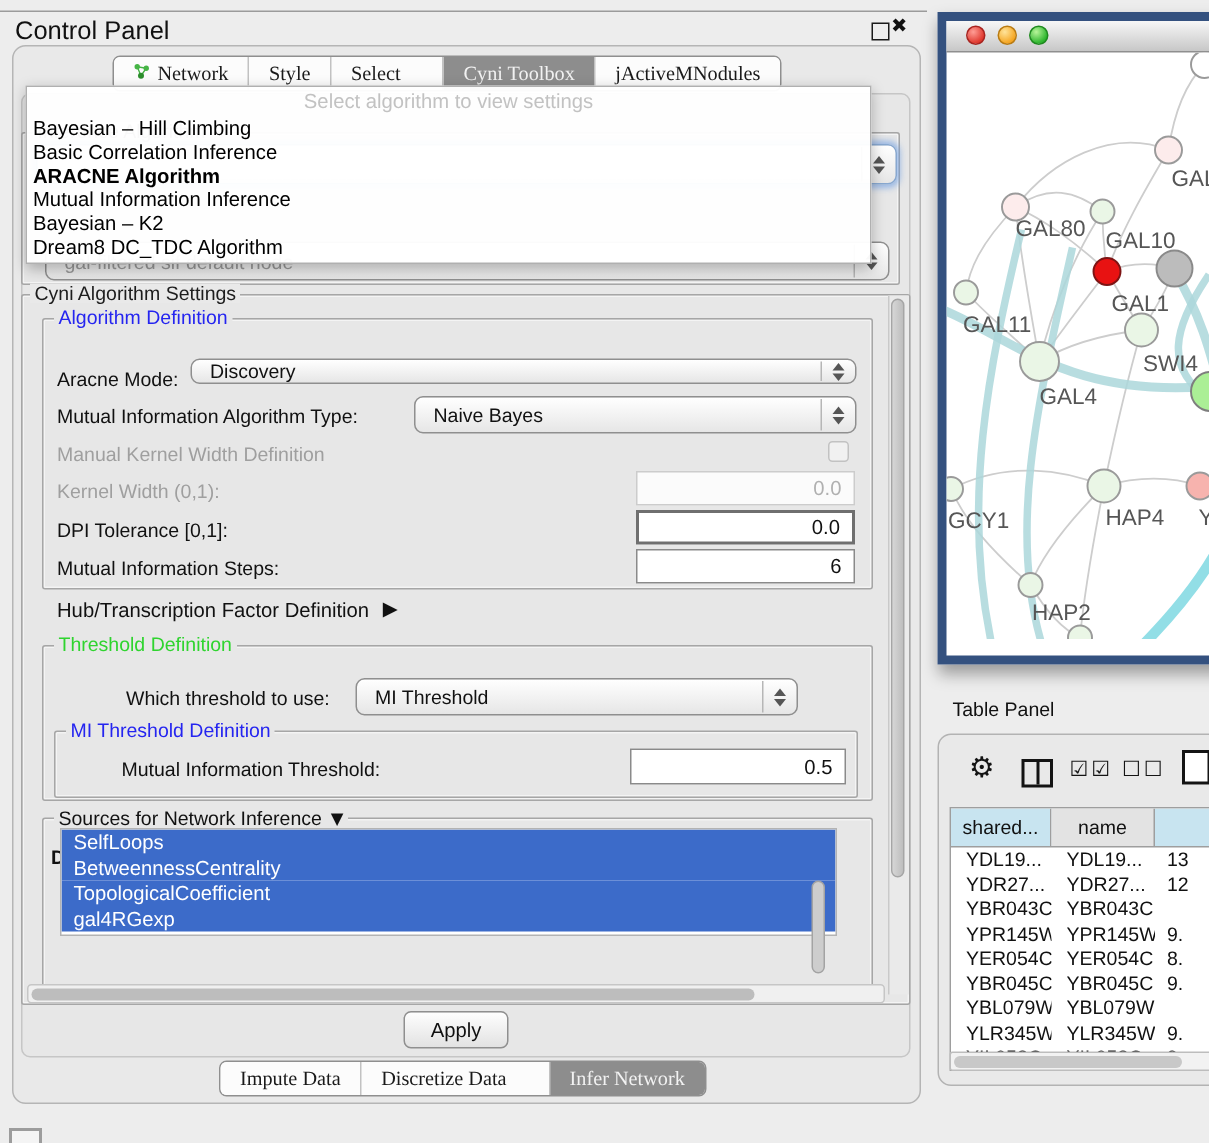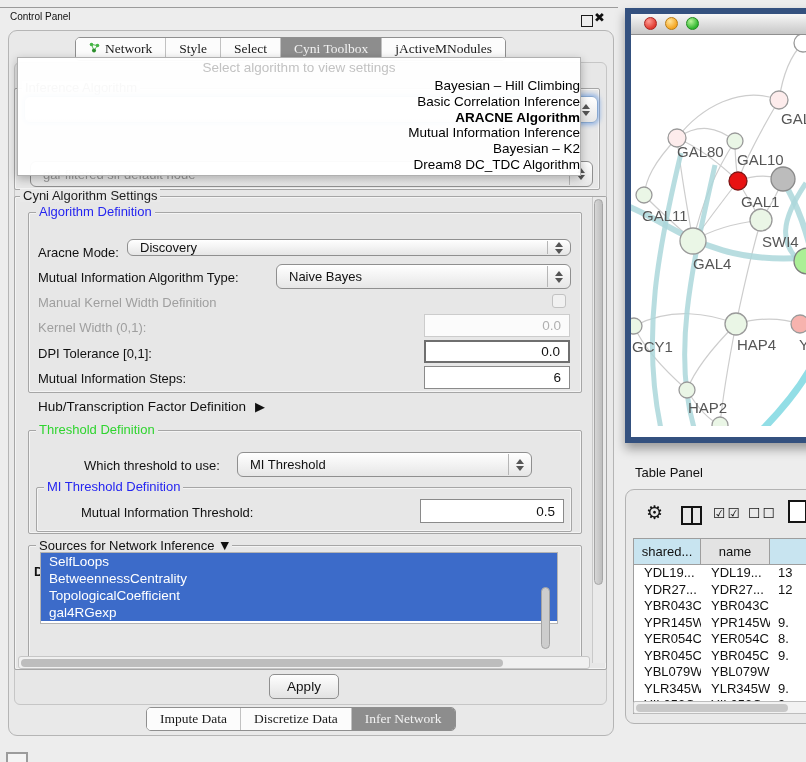--- a/index.html
+++ b/index.html
@@ -3,39 +3,39 @@
 <meta charset="utf-8">
 <style>
   html,body{margin:0;padding:0;}
   .screen{position:relative;width:806px;height:762px;background:#ededed;overflow:hidden;
           font-family:"Liberation Sans",sans-serif;color:#111;}
   .abs{position:absolute;}
   .glyph{font-family:"DejaVu Sans",sans-serif;}
 
   
   .topline{left:0;top:7px;width:618px;height:1px;background:#9b9b9b;}
-  .cp-title{left:10px;top:11px;font-size:10px;color:#111;}
+  .cp-title{left:10px;top:11px;font-size:17px;color:#111;}
   .float-btn{left:581px;top:15px;width:10px;height:10px;border:1.5px solid #1a1a1a;background:transparent;}
   .close-btn{left:594px;top:10px;font-size:13px;font-weight:bold;color:#111;}
   .cp-outer{left:8px;top:30px;width:604px;height:704px;background:#e9e9e9;border:1px solid #b5b5b5;border-radius:9px;}
   .cp-inner{left:14px;top:62px;width:591px;height:641px;background:#e7e7e7;border:1px solid #c6c6c6;border-radius:6px;}
 
   
   .tabstrip{display:flex;height:22px;border:1px solid #8f8f8f;border-radius:5px;overflow:hidden;background:#fcfcfc;}
   .top-tabs{left:75px;top:37px;}
   .bottom-tabs{left:146px;top:707px;}
   .tab{display:flex;align-items:center;gap:5px;padding:0 13px;font-size:13.5px;line-height:22px;color:#1a1a1a;border-left:1px solid #c2c2c2;background:#fcfcfc;font-family:Liberation Serif, serif;}
   .tab:first-child{border-left:none;}
-  .tab.sel{background:#8d8d8d;color:#f2f2f2;}
+  .tab.sel{background:#8d8d8d;color:#f2f2f2;margin-left:15px;}
 
   
   .popup{left:17px;top:57px;width:562px;background:rgba(255,255,255,0.96);border:1px solid #b0b0b0;
          box-shadow:0 3px 9px rgba(0,0,0,0.28);z-index:50;padding-bottom:2px;}
   .popup-header{height:20px;line-height:20px;text-align:center;color:#c2c2c2;font-size:13.5px;}
-  .popup-item{height:15.8px;line-height:15.8px;padding-left:4px;font-size:13.5px;color:#000;white-space:nowrap;text-align:right;}
+  .popup-item{height:15.8px;line-height:15.8px;padding-left:4px;font-size:13.5px;color:#000;white-space:nowrap;}
   .popup-item.bold{font-weight:bold;}
 
   
   .groupbox{border:1px solid #a6a6a6;border-radius:2px;box-shadow:inset 0 0 0 1px rgba(255,255,255,0.55);}
   .group-title{font-size:13px;background:#e7e7e7;padding:0 3px;line-height:13px;}
   .bg-group{left:14px;top:88px;width:584px;height:100px;}
   .bg-group-title{left:22px;top:81px;color:#555;background:#e9e9e9;}
   .combo{background:linear-gradient(#ffffff,#e6e6e6);border:1px solid #8f8f8f;border-radius:6px;
          font-size:13px;display:flex;align-items:center;padding-left:12px;box-sizing:border-box;}
   .stepper{position:absolute;right:1px;top:1px;bottom:1px;width:21px;border-left:1px solid #b6b6b6;

